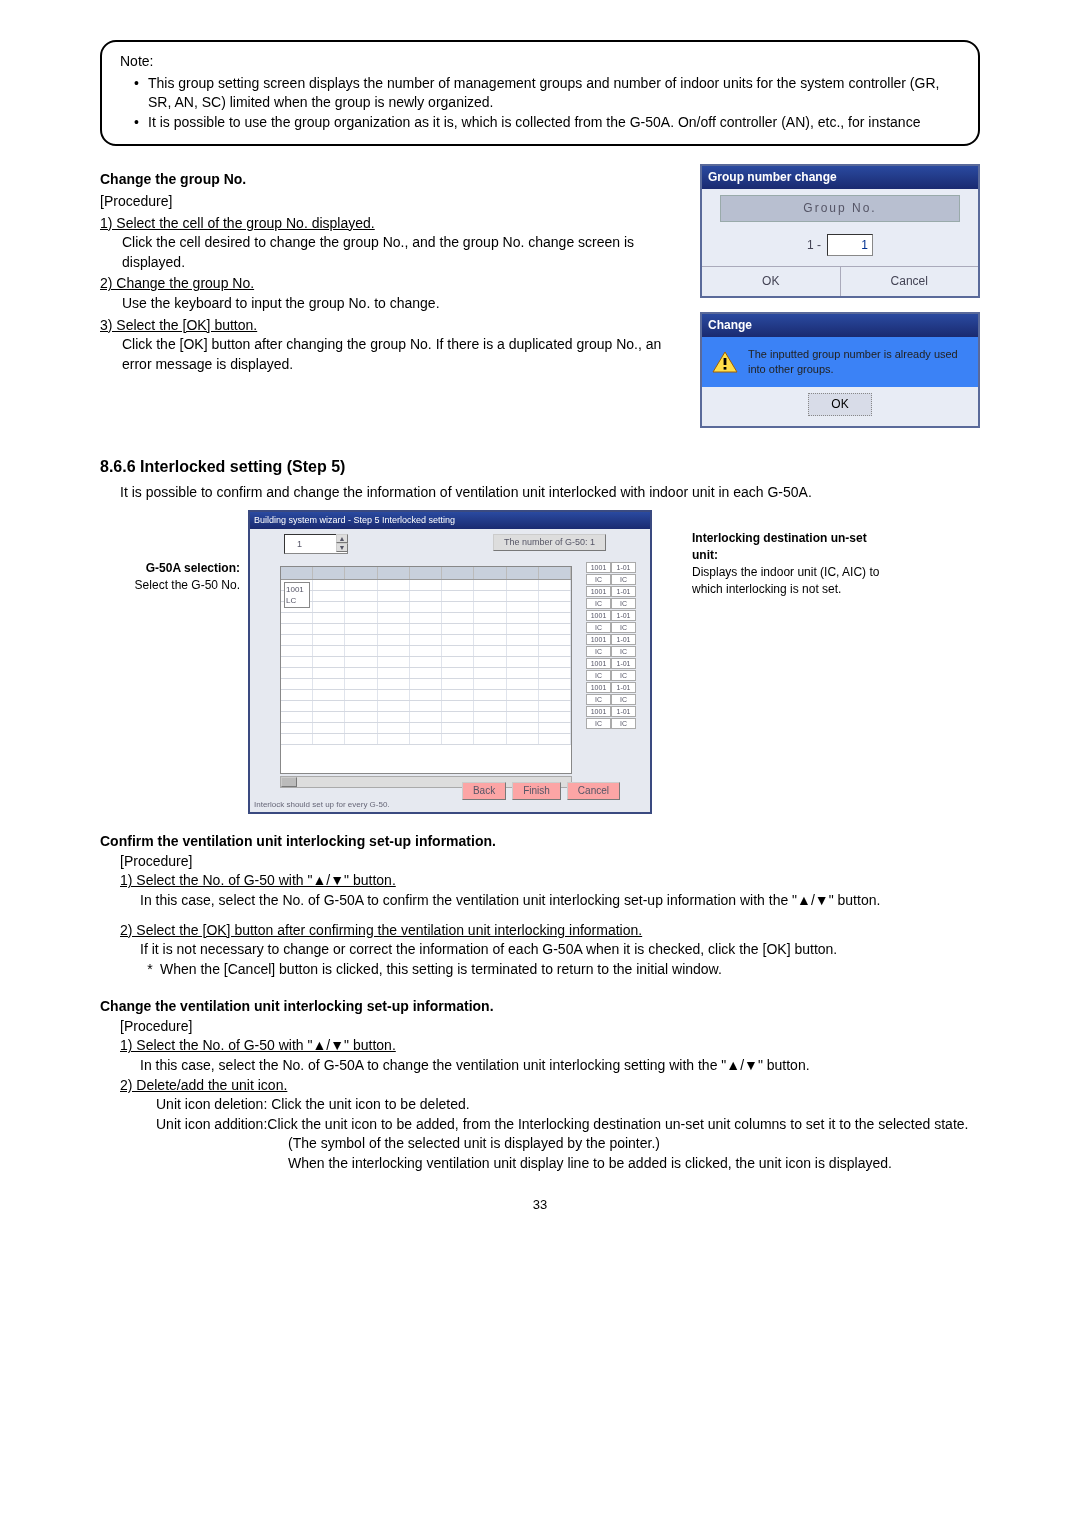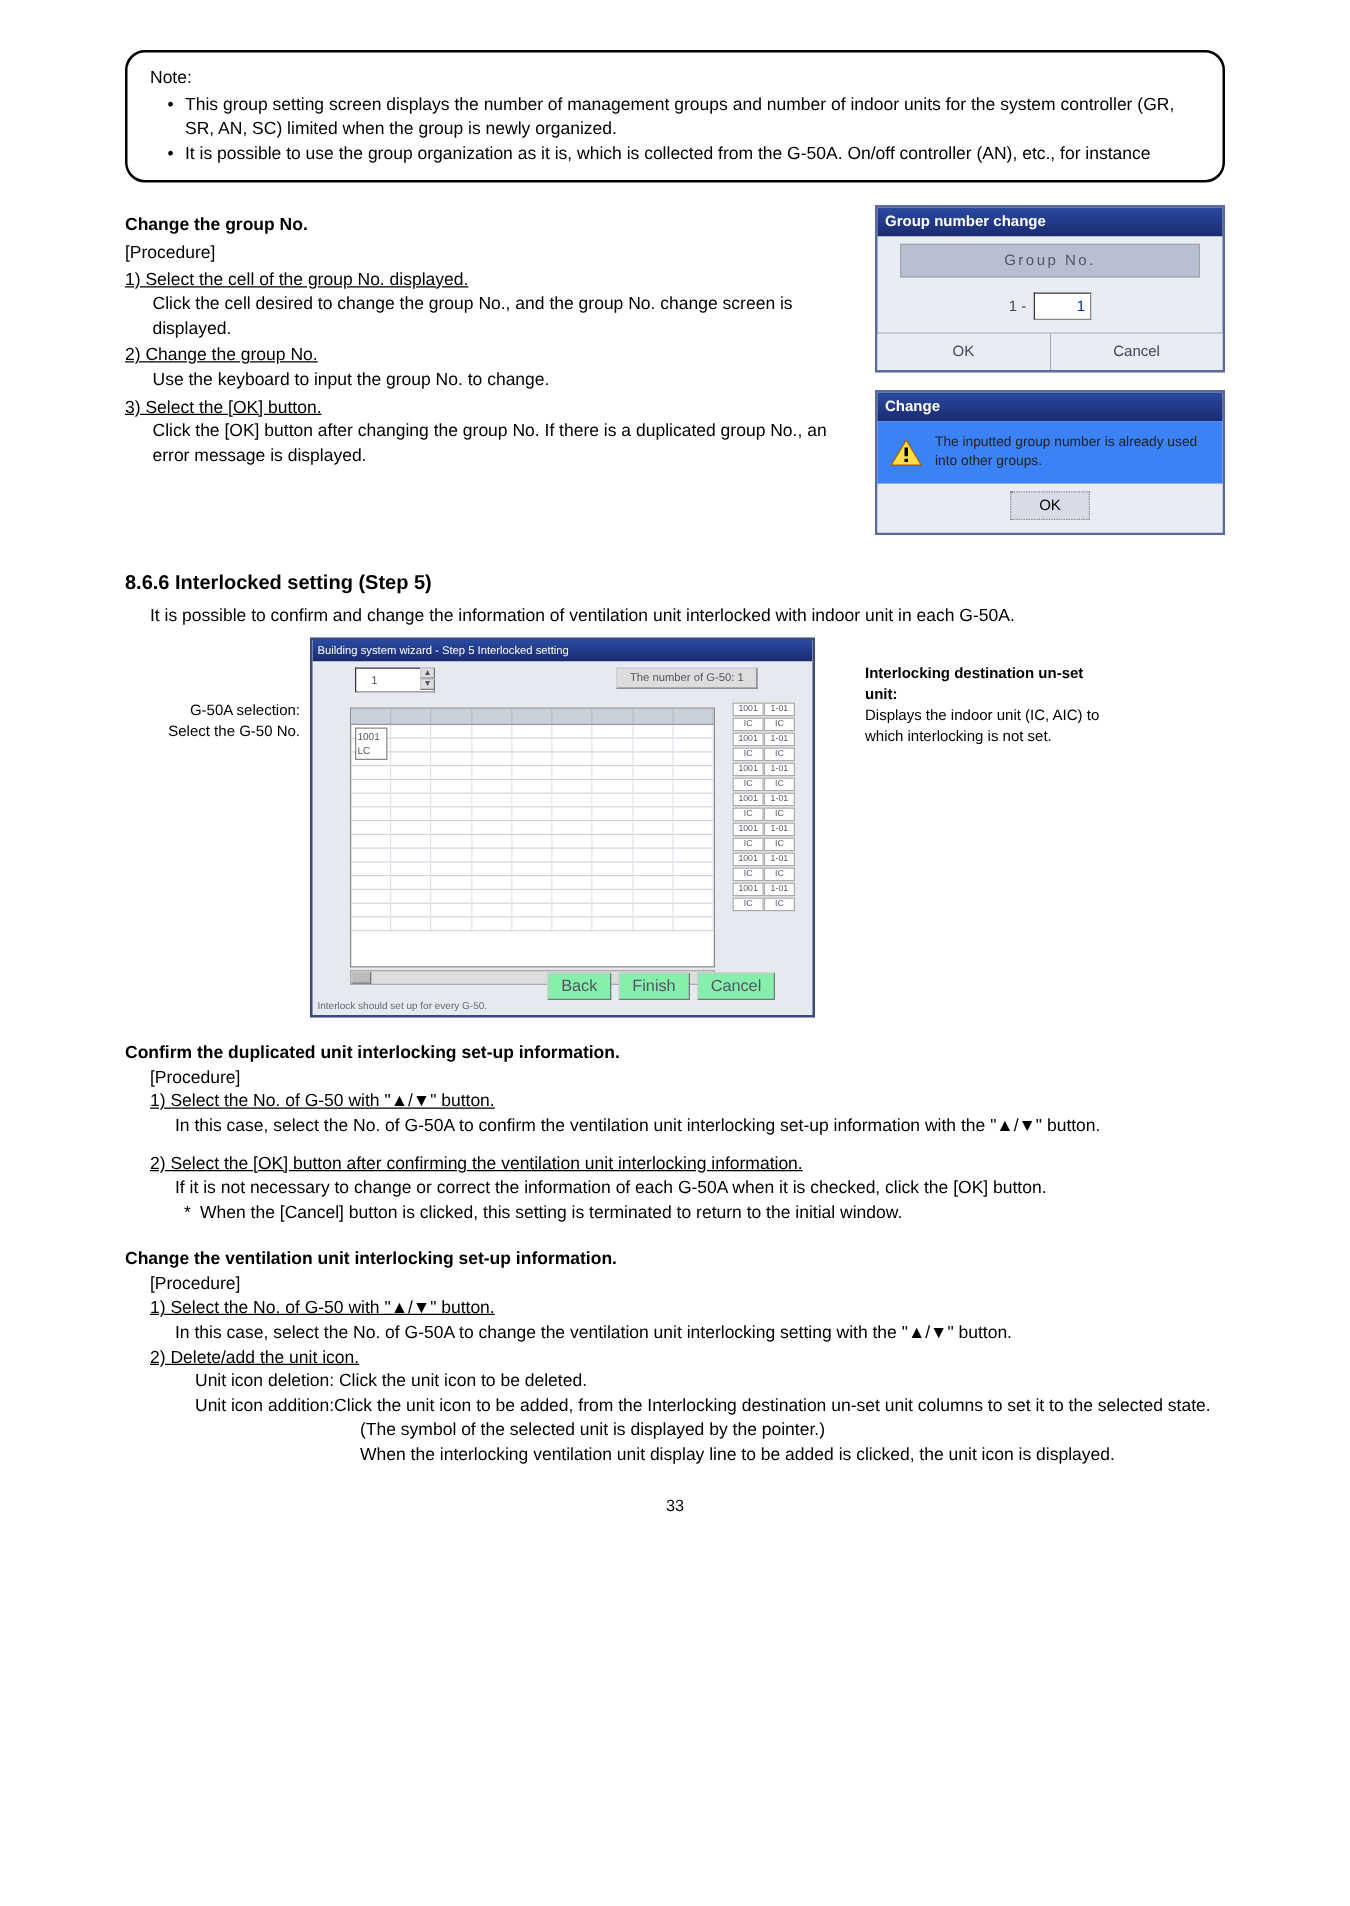--- a/index.html
+++ b/index.html
@@ -119,21 +119,21 @@
     margin: 8px 0 18px 0;
   }
   .fig-left-labels {
     flex: 0 0 140px;
     font-size: 12px;
     text-align: right;
     padding-right: 8px;
   }
   .fig-label-block { margin-bottom: 50px; }
   .fig-label-block.first { margin-top: 50px; }
-  .fig-label-block .t { font-weight: normal; }
+  .fig-label-block .t { font-weight: bold; }
   .fig-center {
     flex: 0 0 400px;
     border: 2px solid #3a4a80;
     background: #e6e9f0;
     height: 300px;
     position: relative;
     font-size: 9px;
     color: #556;
     overflow: hidden;
   }
@@ -215,23 +215,23 @@
     text-align:center;
     font-size:7px;
     line-height:9px;
   }
   .fig-btns {
     position:absolute;
     right:30px;bottom:12px;
     display:flex;gap:6px;
   }
   .fig-btns div{
-    border:1px outset #ccc;background:#86efac;
+    border:1px outset #ccc;background:#fca5a5;
     padding:1px 10px;
-    font-size:13px;
+    font-size:10px;
   }
   .fig-footer{
     position:absolute;
     left:4px;bottom:2px;
     font-size:8px;color:#667;
   }
   .fig-right-labels {
     flex: 0 0 200px;
     font-size: 12px;
     padding-left: 40px;
@@ -577,21 +577,21 @@
     </div>
     <div class="fig-footer">Interlock should set up for every G-50.</div>
   </div>
 
   <div class="fig-right-labels">
     <div class="t" style="font-weight:bold;">Interlocking destination un-set unit:</div>
     <div>Displays the indoor unit (IC, AIC) to which interlocking is not set.</div>
   </div>
 </div>
 
-<div class="subhead">Confirm the duplicated unit interlocking set-up information.</div>
+<div class="subhead">Confirm the ventilation unit interlocking set-up information.</div>
 <div class="indent1">[Procedure]</div>
 <div class="indent1"><span class="ul">1) Select the No. of G-50 with "▲/▼" button.</span></div>
 <div class="indent1" style="padding-left:40px;text-align:justify;">In this case, select the No. of G-50A to confirm the ventilation unit interlocking set-up information with the "▲/▼" button.</div>
 <div style="height:10px"></div>
 <div class="indent1"><span class="ul">2) Select the [OK] button after confirming the ventilation unit interlocking information.</span></div>
 <div class="indent1" style="padding-left:40px;text-align:justify;">If it is not necessary to change or correct the information of each G-50A when it is checked, click the [OK] button.</div>
 <div class="indent1 star-row" style="padding-left:40px;">
   <div class="star">*</div>
   <div class="txt">When the [Cancel] button is clicked, this setting is terminated to return to the initial window.</div>
 </div>

